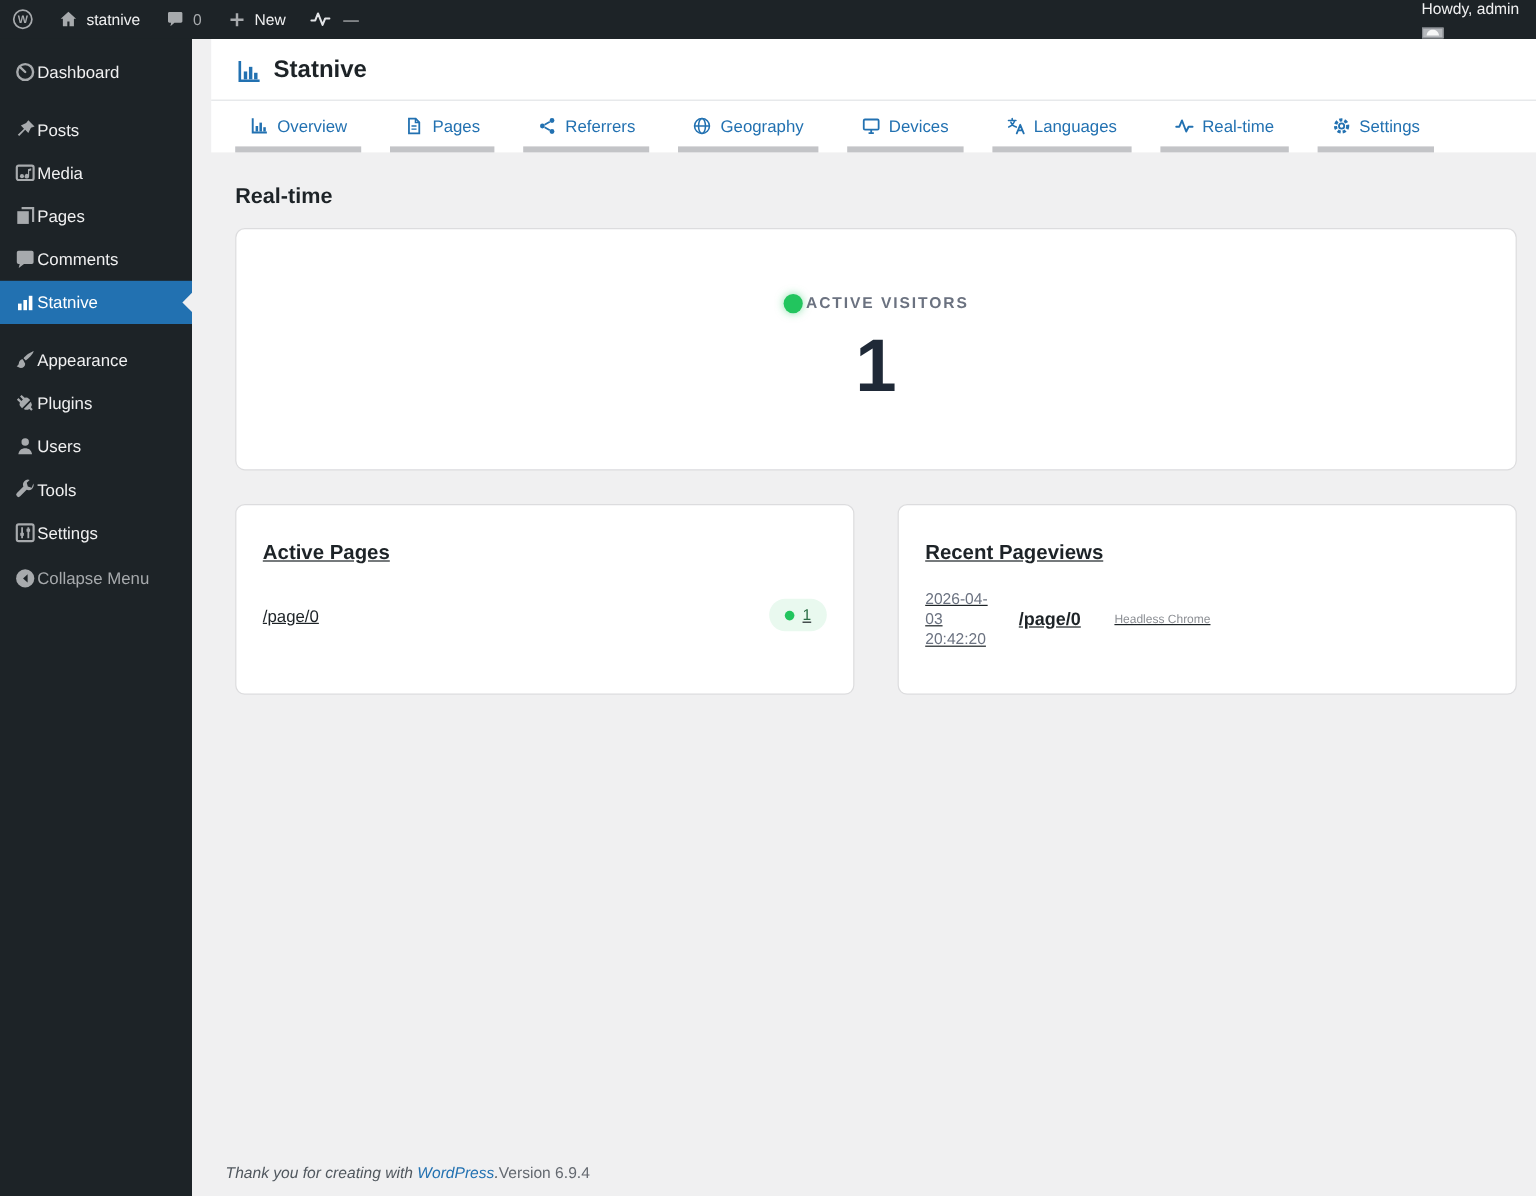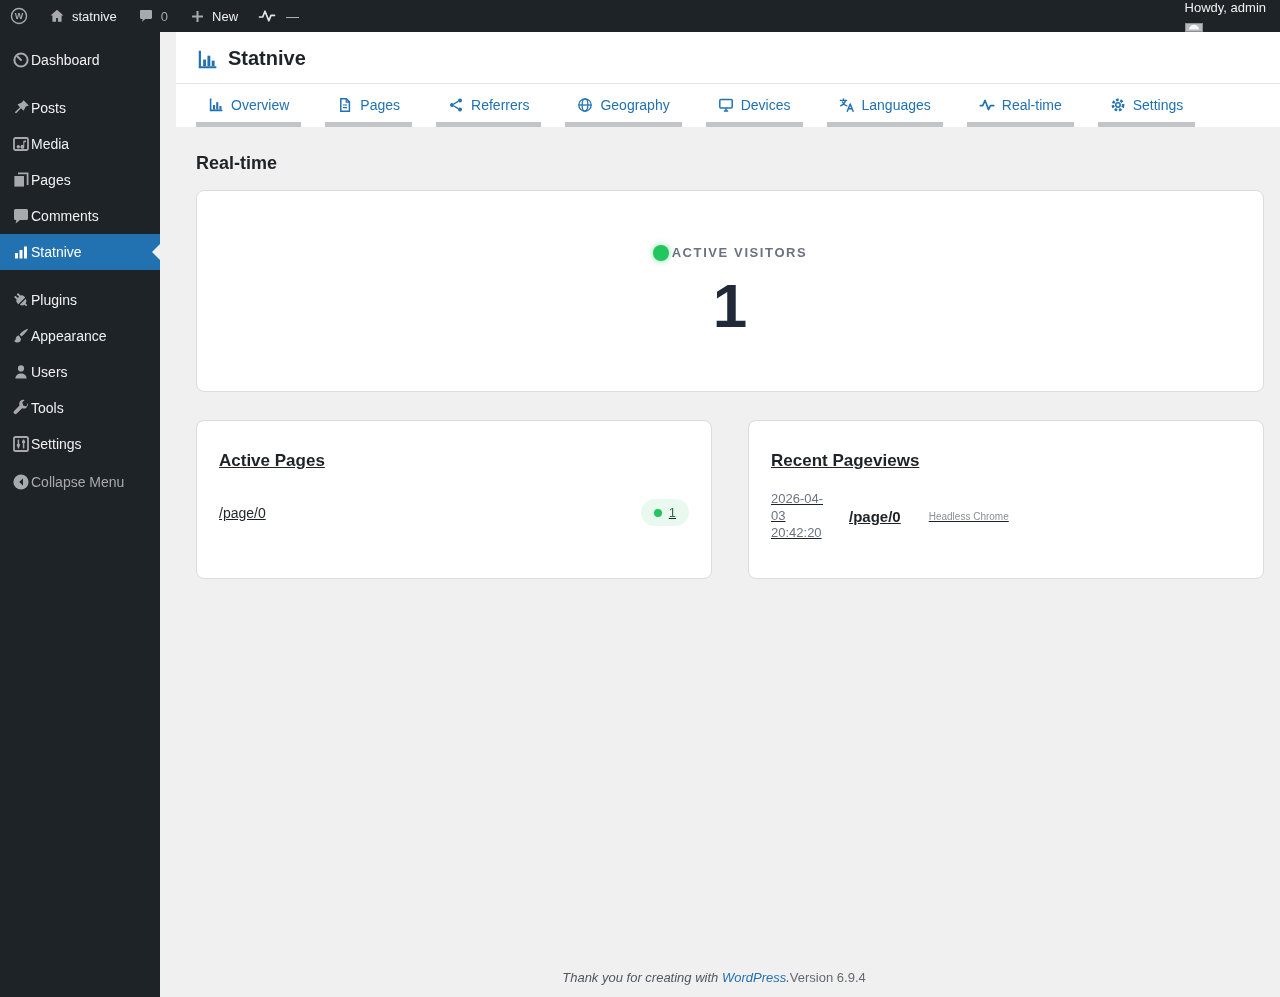--- a/index.html
+++ b/index.html
@@ -99,22 +99,22 @@
     padding:6px 13px; font-size:13px;
   }
   .badge-dot { width:8px; height:8px; border-radius:50%; background:#22c55e; }
 
   .rp-row { margin-top:20px; display:flex; align-items:center; }
   .rp-time { width:64px; font-size:13px; color:#6b7280; line-height:1.3; }
   .rp-path { font-weight:700; font-size:15px; color:#1d2327; margin-left:14px; }
   .rp-browser { font-size:10px; color:#8c8f94; margin-left:28px; }
 
   .footer {
-    margin-top:auto; margin-left:0;
-    display:flex; justify-content:center; align-items:baseline;
+    margin-top:auto; margin-left:24px;
+    display:flex; justify-content:flex-start; align-items:baseline;
     padding:10px 16px 12px 4px; font-size:13px;
   }
   .footer-thanks { font-style:italic; color:#50575e; }
   .footer-link { color:#2271b1; cursor:pointer; text-decoration:none; }
   .footer-version { color:#646970; }
 </style>
 </head>
 <body>
 
 <div class="adminbar">
@@ -221,33 +221,33 @@
         <rect x="4" y="11" width="3" height="5.5"></rect>
         <rect x="8.5" y="8" width="3" height="8.5"></rect>
         <rect x="13" y="4.5" width="3" height="12"></rect>
       </svg>
     </span>
     <span>Statnive</span>
   </div>
   <div class="menu-gap"></div>
   <div class="menu-item">
     <span class="mi-icon">
+      <svg viewBox="0 0 20 20" fill="currentColor">
+        <path d="M17.2 2.8c-2.6.5-6.6 3.2-8.6 5.8l1.9 1.9c2.6-2 5.6-5.1 6.7-7.7zM8 9.4c-1.9 0-3.1 1.4-3.3 3.3-.1 1.2-.8 2-1.9 2.4 1 .9 2.4 1.5 3.6 1.5 2.1 0 3.6-1.5 3.6-3.5z"></path>
+      </svg>
+    </span>
+    <span>Appearance</span>
+  </div>
+  <div class="menu-item">
+    <span class="mi-icon">
       <svg viewBox="0 0 20 20" fill="currentColor" transform="rotate(-45)">
         <path d="M7.2 3h1.9v3.4h1.8V3h1.9v3.5a3.2 3.2 0 0 1 2 3v1.6H5.2V9.5a3.2 3.2 0 0 1 2-3zM5.8 12.5h8.4a4.2 4.2 0 0 1-3.3 3.3V18H9.1v-2.2a4.2 4.2 0 0 1-3.3-3.3z"></path>
       </svg>
     </span>
     <span>Plugins</span>
-  </div>
-  <div class="menu-item">
-    <span class="mi-icon">
-      <svg viewBox="0 0 20 20" fill="currentColor">
-        <path d="M17.2 2.8c-2.6.5-6.6 3.2-8.6 5.8l1.9 1.9c2.6-2 5.6-5.1 6.7-7.7zM8 9.4c-1.9 0-3.1 1.4-3.3 3.3-.1 1.2-.8 2-1.9 2.4 1 .9 2.4 1.5 3.6 1.5 2.1 0 3.6-1.5 3.6-3.5z"></path>
-      </svg>
-    </span>
-    <span>Appearance</span>
   </div>
   <div class="menu-item">
     <span class="mi-icon">
       <svg viewBox="0 0 20 20" fill="currentColor">
         <circle cx="10" cy="6.4" r="3.1"></circle>
         <path d="M4.3 16.6c.3-3.4 2.8-5.1 5.7-5.1s5.4 1.7 5.7 5.1z"></path>
       </svg>
     </span>
     <span>Users</span>
   </div>

